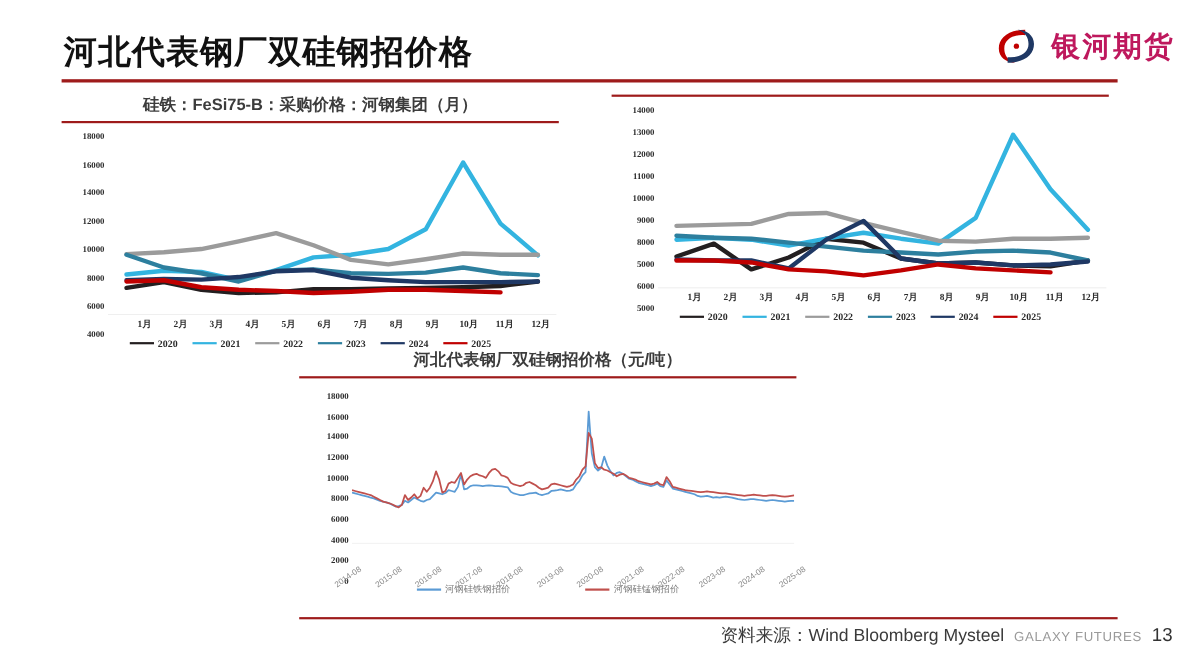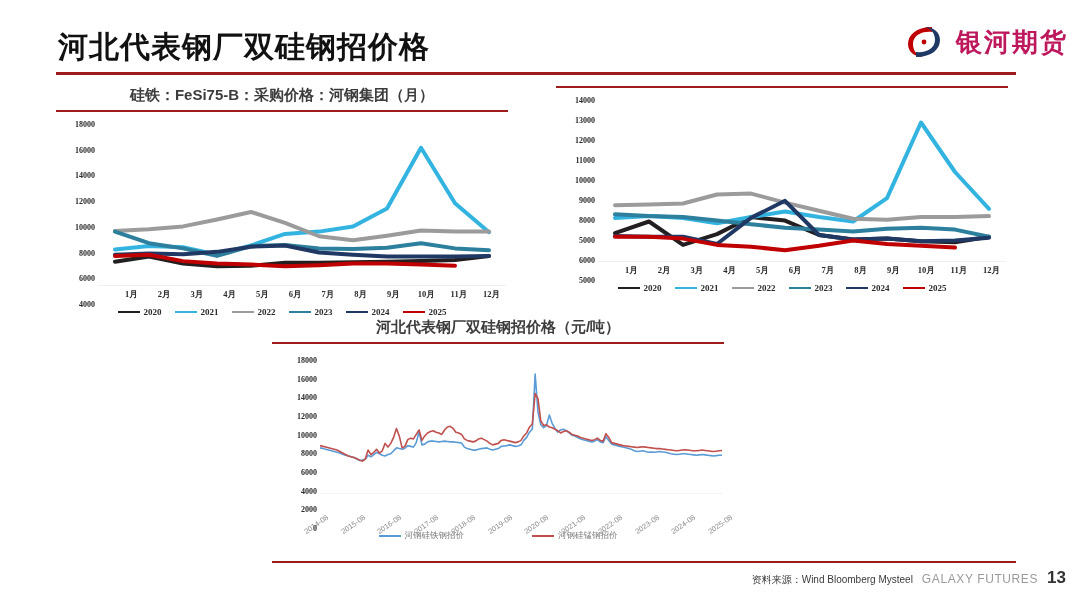--- a/index.html
+++ b/index.html
@@ -75,23 +75,23 @@
 
   
   .footer-rule{
     position:absolute;left:272px;top:561px;width:744px;height:2px;
     background:#9e1b1b;
   }
   .footer{
     position:absolute;right:14px;top:568px;
     display:flex;align-items:baseline;gap:9px;
   }
-  .src{font-size:10px;color:#3a3a3a;white-space:nowrap;}
+  .src{font-size:16px;color:#3a3a3a;white-space:nowrap;}
   .brand{font-size:12px;color:#9a9a9a;letter-spacing:.6px;white-space:nowrap;}
-  .pageno{font-size:17px;color:#333;font-weight:bold;}
+  .pageno{font-size:17px;color:#333;font-weight:normal;}
 </style>
 </head>
 <body>
 
 <div class="slide">
 
   <div class="page-title">河北代表钢厂双硅钢招价格</div>
   <div class="title-rule"></div>
 
   <div class="logo">

